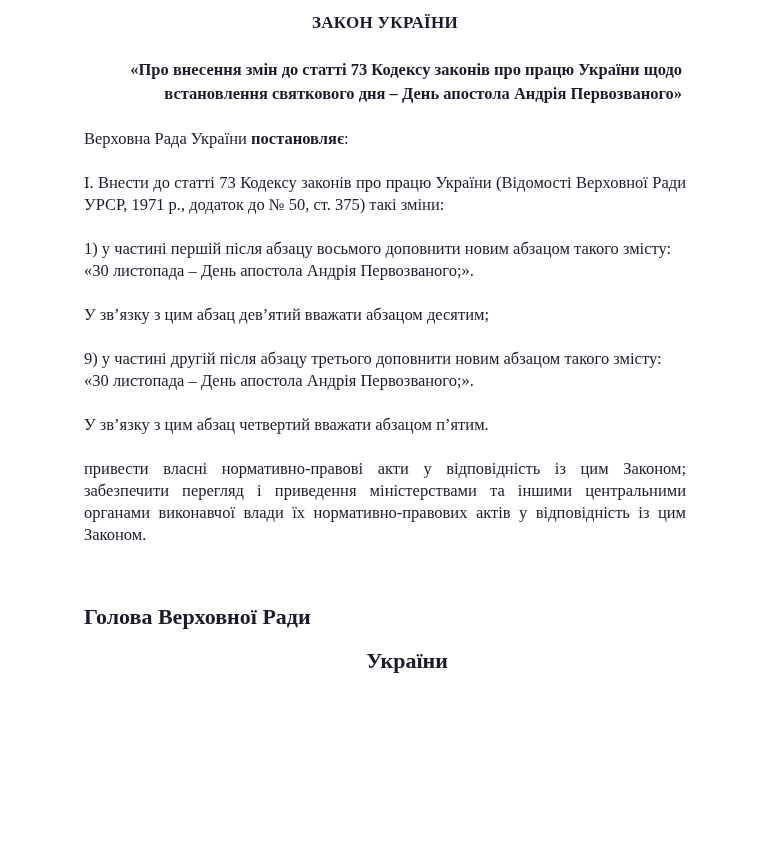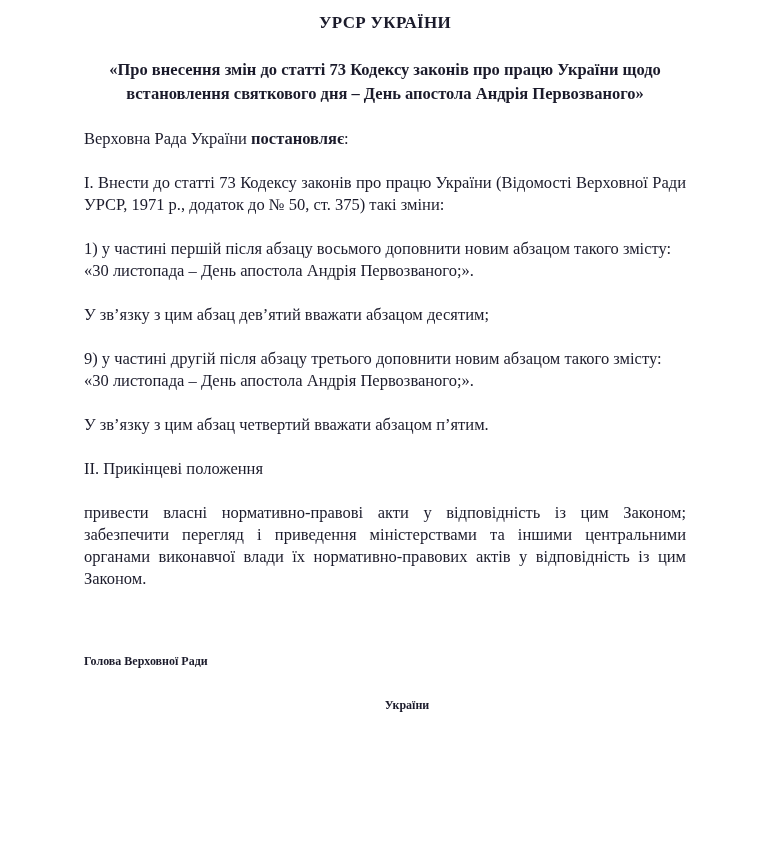--- a/index.html
+++ b/index.html
@@ -30,21 +30,21 @@
     font-weight: bold;
     text-align: center;
     letter-spacing: 0.3px;
     margin: 8px 0 0 0;
     line-height: 22px;
   }
 
   .doc-subtitle {
     font-size: 16.5px;
     font-weight: bold;
-    text-align: center;
+    text-align: right;
     line-height: 24px;
     margin: 24px 0 0 0;
     padding: 0 4px;
   }
 
   .para {
     font-size: 16.5px;
     line-height: 22px;
     text-align: justify;
     text-justify: inter-word;
@@ -63,39 +63,39 @@
   .para b {
     font-weight: bold;
     margin-top: 32px;
   }
 
   .sign-block {
     margin-top: 60px;
   }
 
   .sign-line {
-    font-size: 12px;
+    font-size: 22px;
     font-weight: bold;
     line-height: 22px;
     text-align: left;
     margin: 0;
   }
 
   .sign-line.indent {
     padding-left: 44px;
     margin-top: 22px;
     text-align: center;
   }
 </style>
 </head>
 <body>
 
 <div class="page">
 
-  <h1 class="doc-title">УРСР УКРАЇНИ</h1>
+  <h1 class="doc-title">ЗАКОН УКРАЇНИ</h1>
 
   <h2 class="doc-subtitle">«Про внесення змін до статті 73 Кодексу законів про працю України щодо встановлення святкового дня – День апостола Андрія Первозваного»</h2>
 
   <p class="para left">
     <span>Верховна Рада України </span><b>постановляє</b><span>:</span>
   </p>
 
   <p class="para">I. Внести до статті 73 Кодексу законів про працю України (Відомості Верховної Ради УРСР, 1971 р., додаток до № 50, ст. 375) такі зміни:</p>
 
   <p class="para">1) у частині першій після абзацу восьмого доповнити новим абзацом такого змісту:</p>
@@ -103,21 +103,20 @@
   <p class="para tight left">«30 листопада – День апостола Андрія Первозваного;».</p>
 
   <p class="para left">У зв’язку з цим абзац дев’ятий вважати абзацом десятим;</p>
 
   <p class="para">9) у частині другій після абзацу третього доповнити новим абзацом такого змісту:</p>
 
   <p class="para tight left">«30 листопада – День апостола Андрія Первозваного;».</p>
 
   <p class="para left">У зв’язку з цим абзац четвертий вважати абзацом п’ятим.</p>
 
-  <p class="para left">II. Прикінцеві положення</p>
 
 
 
   <p class="para">привести власні нормативно-правові акти у відповідність із цим Законом; забезпечити перегляд і приведення міністерствами та іншими центральними органами виконавчої влади їх нормативно-правових актів у відповідність із цим Законом.</p>
 
   <div class="sign-block">
     <p class="sign-line">Голова Верховної Ради</p>
     <p class="sign-line indent">України</p>
   </div>
 

